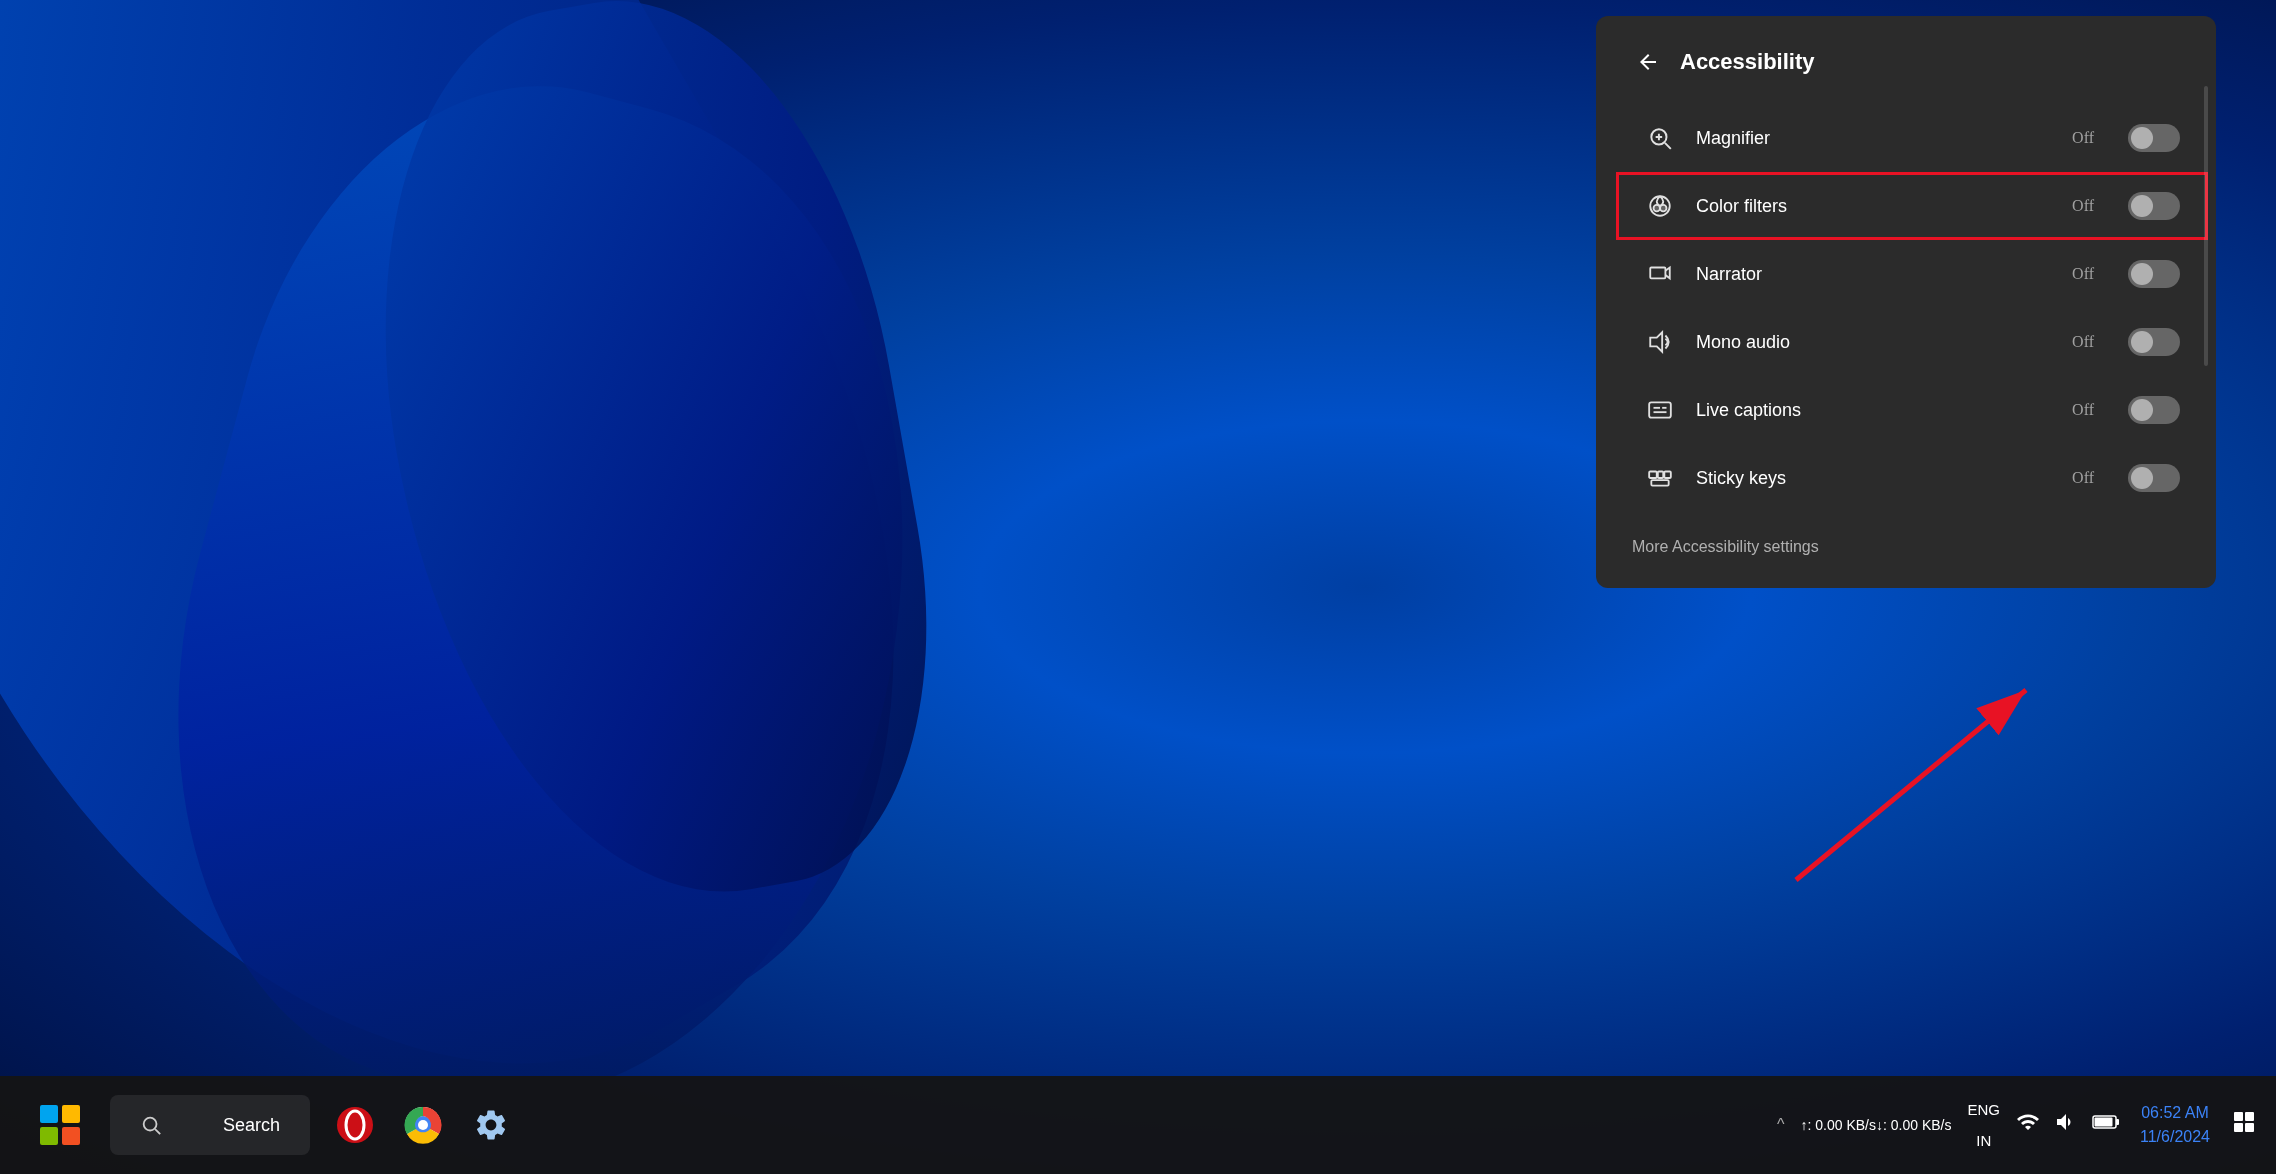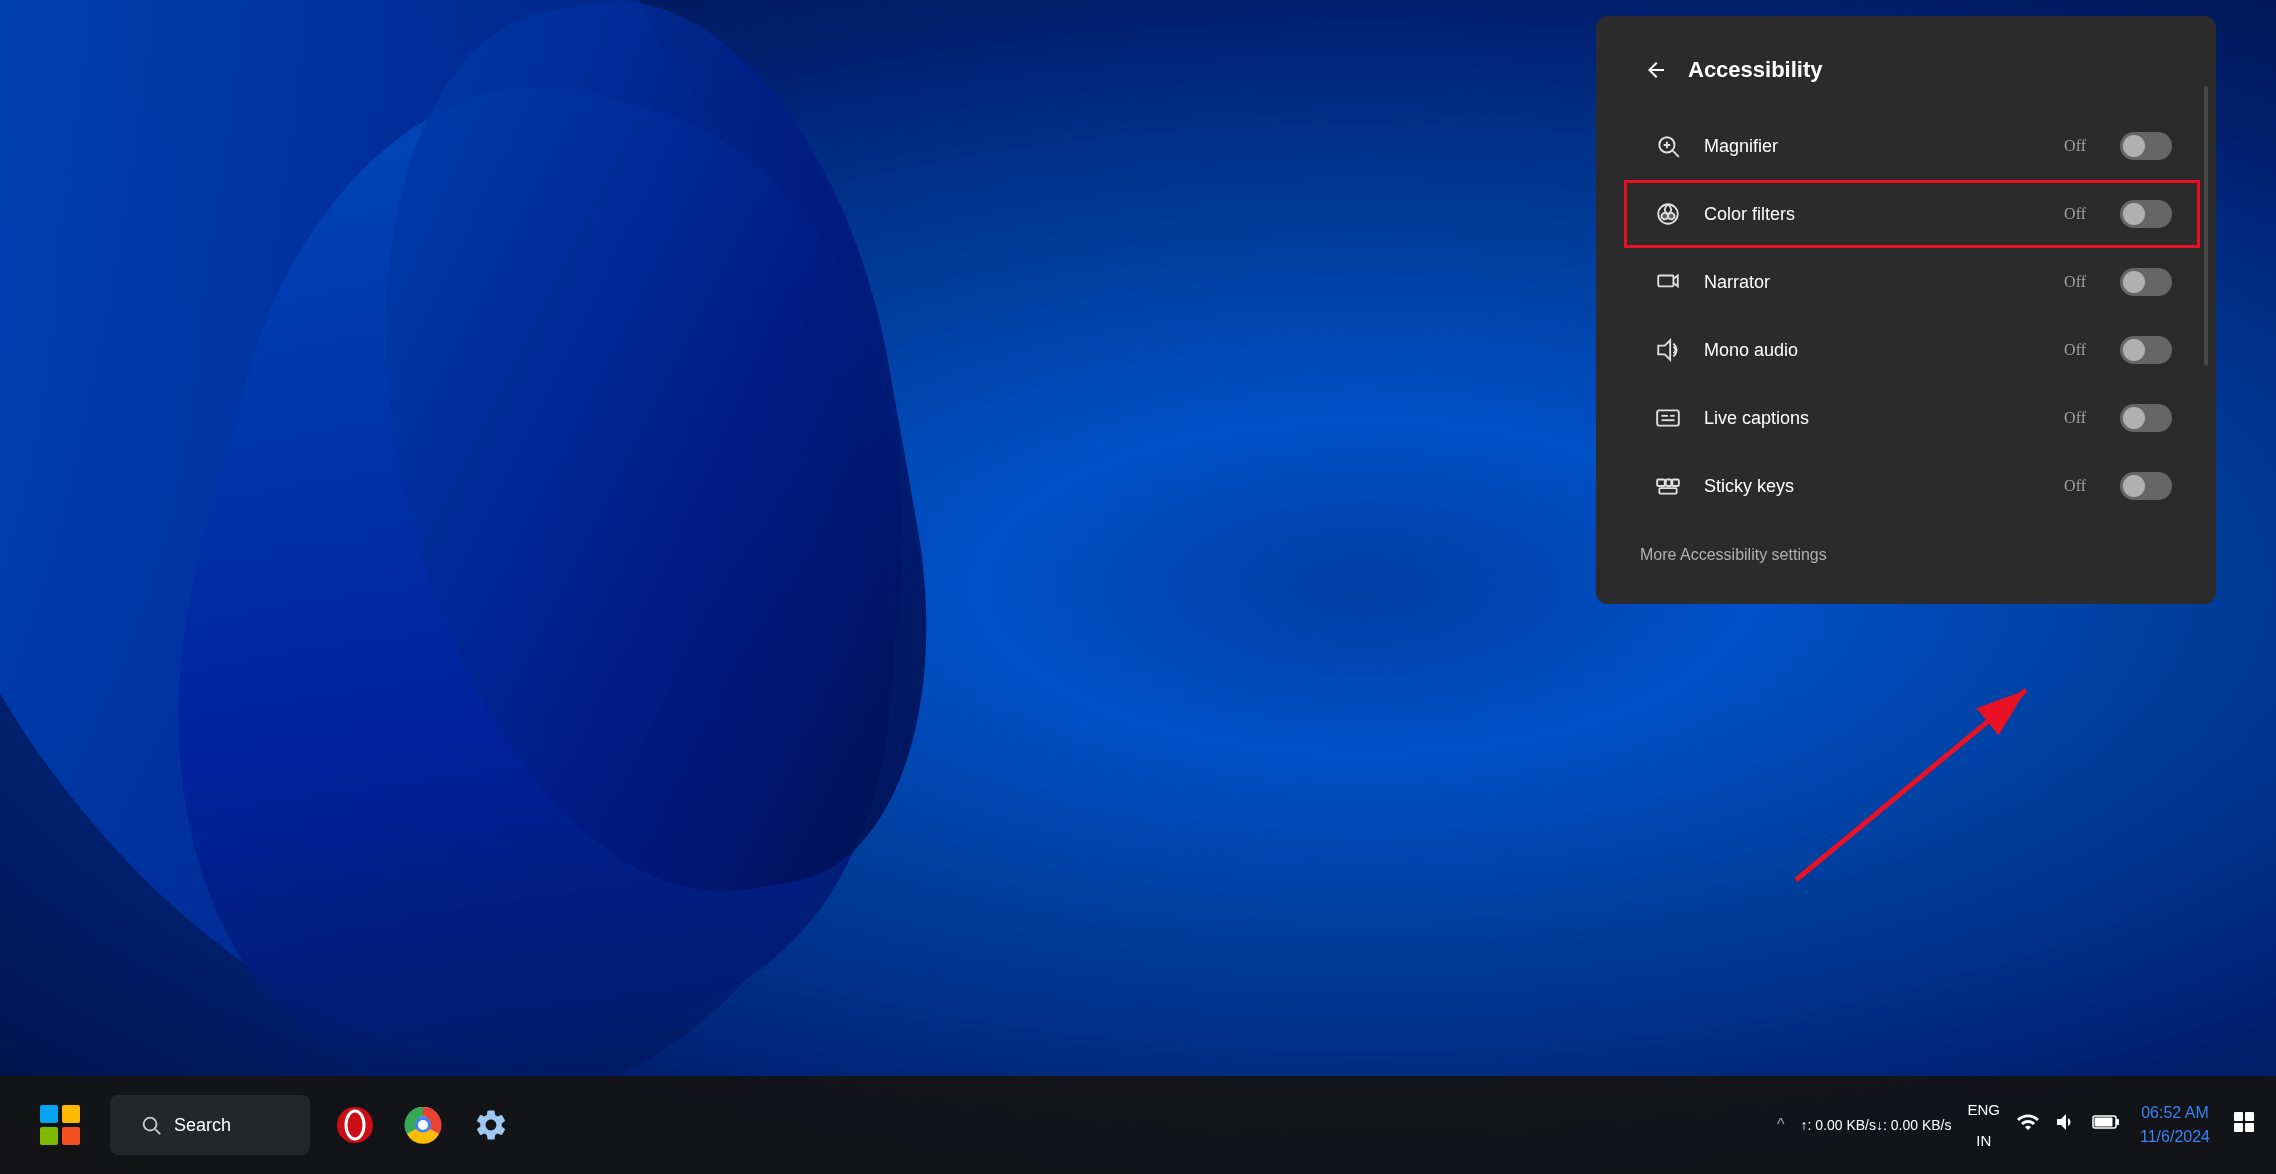--- a/index.html
+++ b/index.html
@@ -60,21 +60,21 @@
 
     
     #accessibility-panel {
       position: absolute;
       top: 16px;
       right: 60px;
       width: 620px;
       background: #2b2b2b;
       border-radius: 12px;
       color: #ffffff;
-      padding: 16px;
+      padding: 8px;
       overflow: hidden;
     }
 
     .panel-header {
       display: flex;
       align-items: center;
       padding: 22px 28px 18px 28px;
       gap: 16px;
     }
 
@@ -210,20 +210,21 @@
       display: flex;
       align-items: center;
       gap: 12px;
       padding: 12px 30px;
       background: rgba(255,255,255,0.08);
       border-radius: 8px;
       cursor: pointer;
       height: 60px;
       min-width: 200px;
       margin-left: 10px;
+      justify-content: space-between;
     }
 
     .taskbar-search-label {
       font-size: 18px;
       color: #ffffff;
     }
 
     .taskbar-apps {
       display: flex;
       align-items: center;

